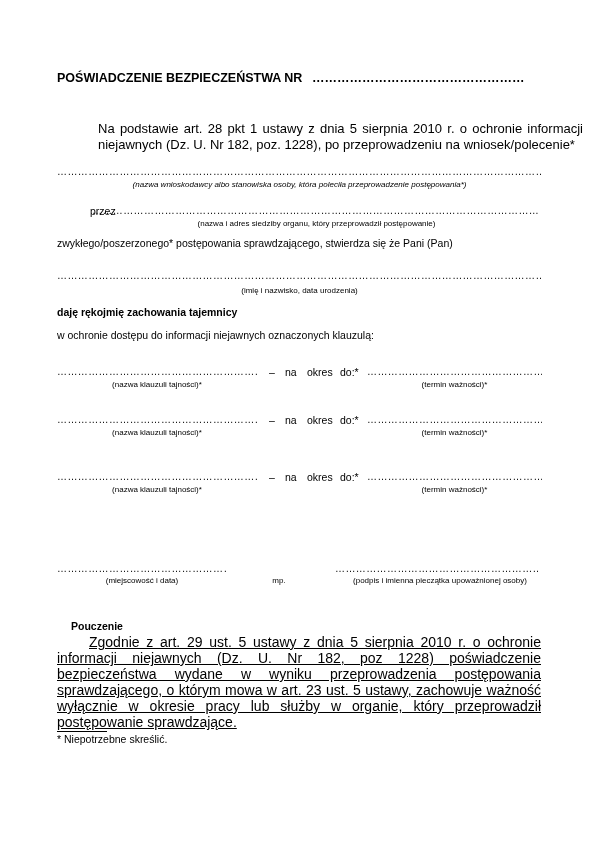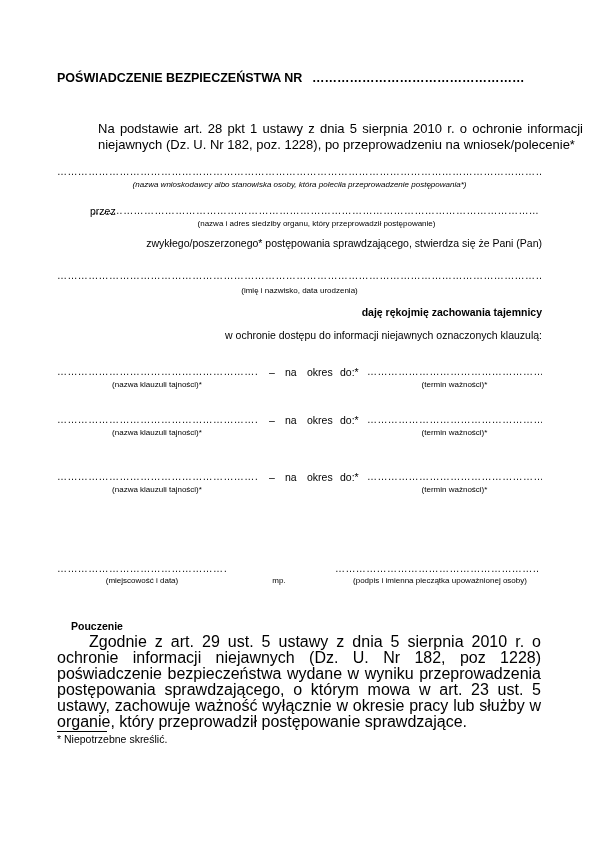--- a/index.html
+++ b/index.html
@@ -3,25 +3,25 @@
 <meta charset="utf-8">
 <style>
   html, body { margin: 0; padding: 0; background: #ffffff; }
   body { width: 600px; height: 849px; position: relative; overflow: hidden;
          font-family: "Liberation Sans", sans-serif; color: #000; }
   .abs { position: absolute; white-space: nowrap; }
   .title { left: 57px; top: 71px; font-size: 12.5px; font-weight: bold; }
   .intro { left: 57px; top: 121px; width: 485px; font-size: 13px; line-height: 16px; white-space: normal; text-align: justify; text-align-last: left; margin-left: 41px; }
   .dots { overflow: hidden; font-size: 10px; letter-spacing: 0.4px; color: #000; }
   .caption { font-size: 8px; text-align: center; }
-  .center { text-align: right; font-size: 10.5px; }
+  .center { text-align: left; font-size: 10.5px; }
   .bold { font-weight: bold; }
   .small { font-size: 10.5px; }
   .pouczenie-title { left: 71px; top: 620px; font-size: 10.5px; font-weight: bold; }
-  .pouczenie-body { left: 57px; top: 634px; width: 484px; font-size: 16px; line-height: 16px; white-space: normal; text-align: justify; text-indent: 32px; }
+  .pouczenie-body { left: 57px; top: 634px; width: 484px; font-size: 14px; line-height: 16px; white-space: normal; text-align: justify; text-indent: 32px; text-decoration: underline; }
   .fn-line { left: 57px; top: 731px; width: 50px; height: 1px; background: #000; }
   .fn-text { left: 57px; top: 733px; font-size: 10.5px; }
 </style>
 </head>
 <body>
 
 <div class="abs title">
   <span>POŚWIADCZENIE BEZPIECZEŃSTWA NR</span>
   <span style="margin-left:6px;">……………………………………………</span>
 </div>

